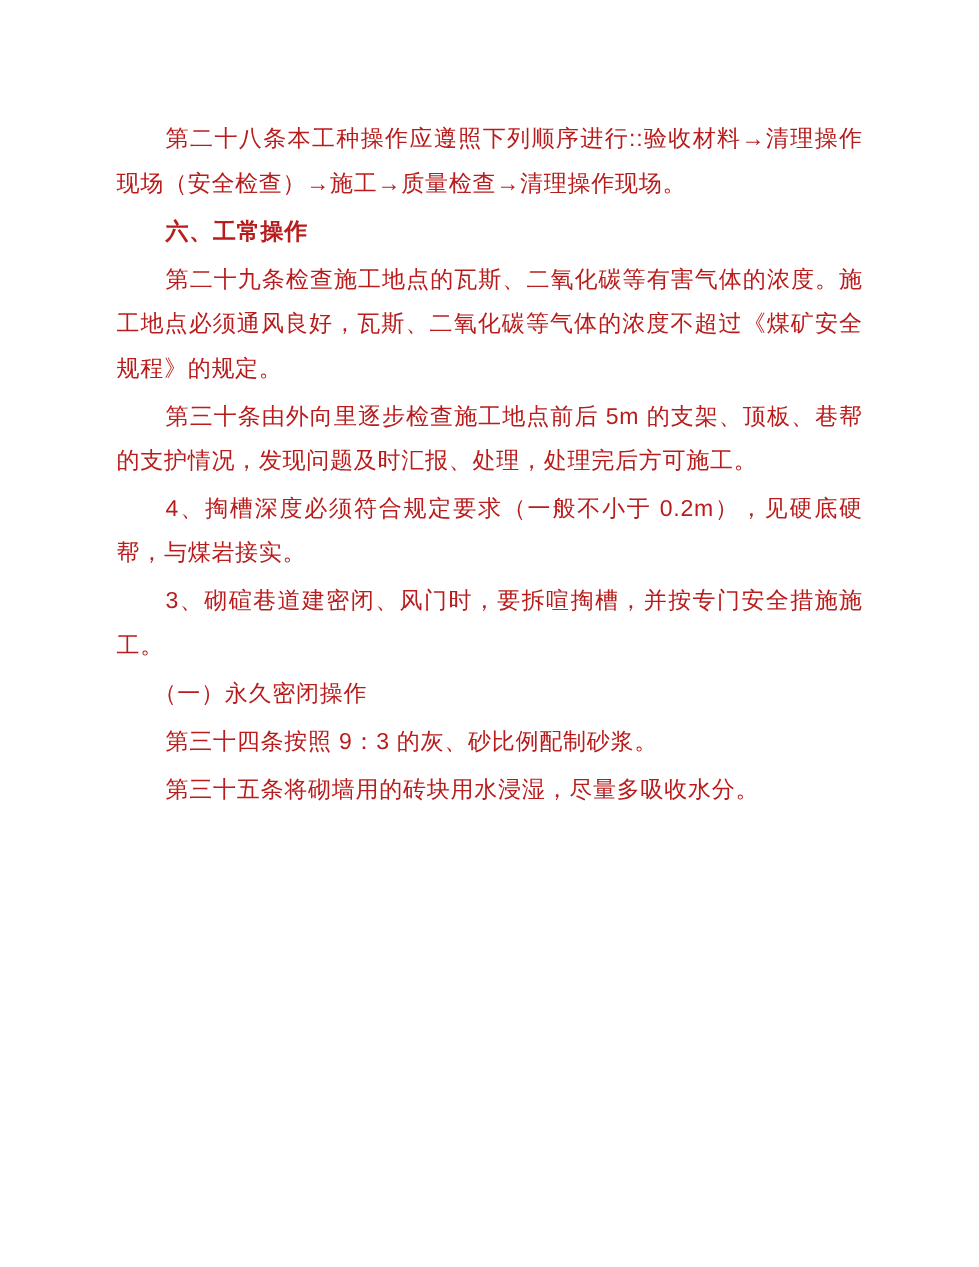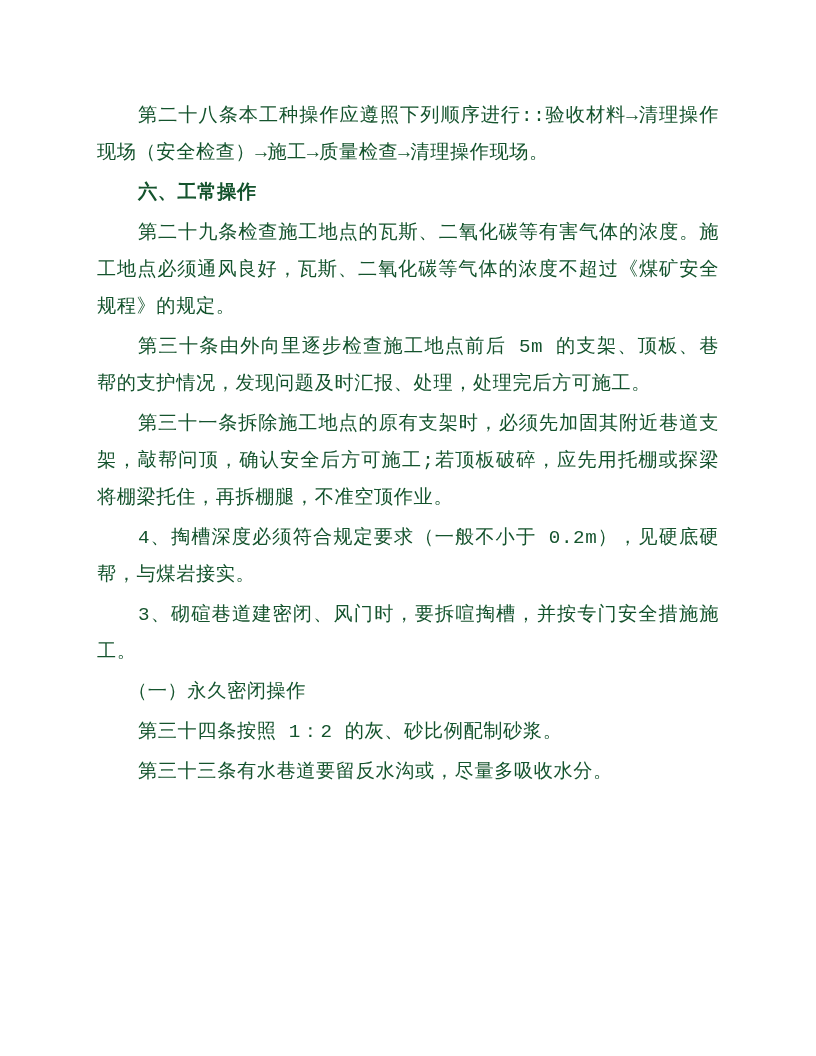--- a/index.html
+++ b/index.html
@@ -11,22 +11,22 @@
       width: 816px;
       height: 1056px;
       overflow: hidden;
       position: relative;
     }
     .page {
       position: absolute;
       left: 97px;
       top: 98px;
       width: 622px;
-      color: #14532d;
-      font-family: Liberation Mono, monospace;
+      color: #b91c1c;
+      font-family: Liberation Sans, sans-serif;
       font-size: 19.2px;
       letter-spacing: 0.6px;
     }
     .para {
       margin: 0 0 3px 0;
       line-height: 37px;
       text-indent: 41px;
       text-align: justify;
       text-align-last: left;
     }
@@ -43,19 +43,18 @@
     }
   </style>
 </head>
 <body>
 
 <div class="page">
   <p class="para">第二十八条本工种操作应遵照下列顺序进行::验收材料→清理操作现场（安全检查）→施工→质量检查→清理操作现场。</p>
   <p class="heading">六、工常操作</p>
   <p class="para">第二十九条检查施工地点的瓦斯、二氧化碳等有害气体的浓度。施工地点必须通风良好，瓦斯、二氧化碳等气体的浓度不超过《煤矿安全规程》的规定。</p>
   <p class="para">第三十条由外向里逐步检查施工地点前后 5m 的支架、顶板、巷帮的支护情况，发现问题及时汇报、处理，处理完后方可施工。</p>
-  <p class="para">第三十一条拆除施工地点的原有支架时，必须先加固其附近巷道支架，敲帮问顶，确认安全后方可施工;若顶板破碎，应先用托棚或探梁将棚梁托住，再拆棚腿，不准空顶作业。</p>
   <p class="para">4、掏槽深度必须符合规定要求（一般不小于 0.2m），见硬底硬帮，与煤岩接实。</p>
   <p class="para">3、砌碹巷道建密闭、风门时，要拆喧掏槽，并按专门安全措施施工。</p>
   <p class="subheading">（一）永久密闭操作</p>
-  <p class="para">第三十四条按照 1：2 的灰、砂比例配制砂浆。</p>
-  <p class="para">第三十三条有水巷道要留反水沟或，尽量多吸收水分。</p>
+  <p class="para">第三十四条按照 9：3 的灰、砂比例配制砂浆。</p>
+  <p class="para">第三十五条将砌墙用的砖块用水浸湿，尽量多吸收水分。</p>
 </div>
 
 </body></html>

